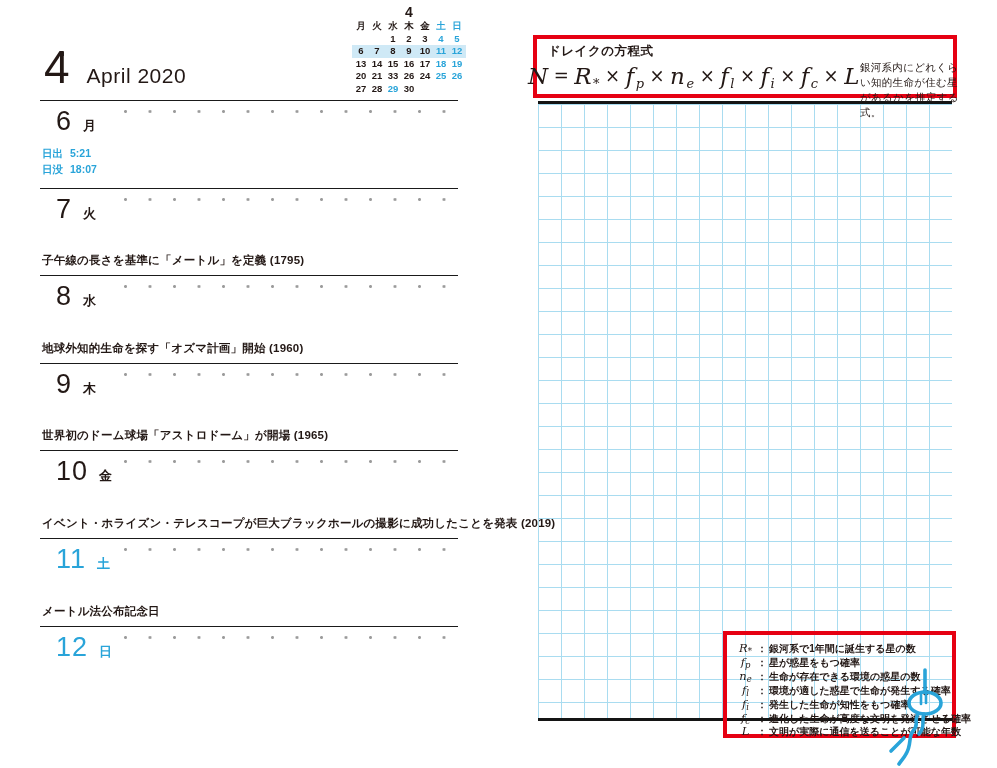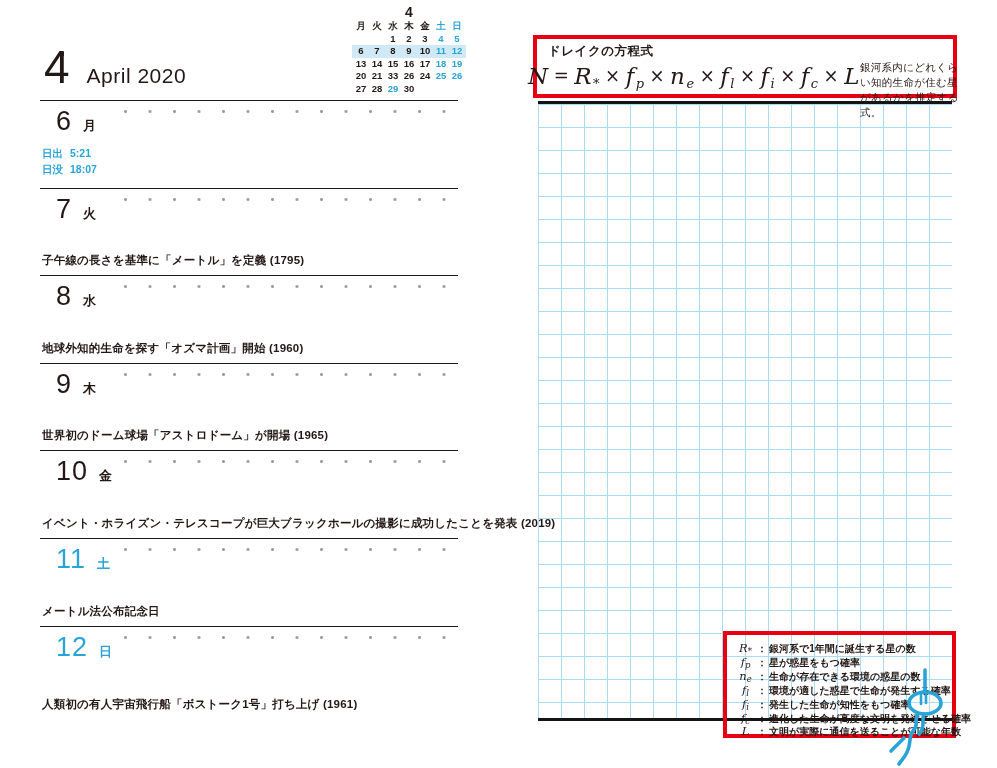--- a/index.html
+++ b/index.html
@@ -179,21 +179,20 @@
           <span class="day-wd accent">土</span>
         </div>
         <div class="event">メートル法公布記念日</div>
       </div>
       <div class="day-block tall">
         <div class="dots"></div>
         <div class="day-head">
           <span class="day-num accent">12</span>
           <span class="day-wd accent">日</span>
         </div>
-        <div class="event">人類初の有人宇宙飛行船「ボストーク1号」打ち上げ (1961)</div>
       </div>
     </div>
 </div>
 
 <div class="drake-box">
   <div class="drake-title">ドレイクの方程式</div>
   <div class="drake-row">
     <div class="equation" id="equation"><span>N</span><span class="eq-op">=</span><span class="eq-term"><span>R</span><span class="eq-sub">*</span></span><span class="eq-op">×</span><span class="eq-term"><span>f</span><span class="eq-sub">p</span></span><span class="eq-op">×</span><span class="eq-term"><span>n</span><span class="eq-sub">e</span></span><span class="eq-op">×</span><span class="eq-term"><span>f</span><span class="eq-sub">l</span></span><span class="eq-op">×</span><span class="eq-term"><span>f</span><span class="eq-sub">i</span></span><span class="eq-op">×</span><span class="eq-term"><span>f</span><span class="eq-sub">c</span></span><span class="eq-op">×</span><span class="eq-term"><span>L</span></span></div>
     <div class="drake-note">銀河系内にどれくらい知的生命が住む星があるかを推定する式。</div>
   </div>

